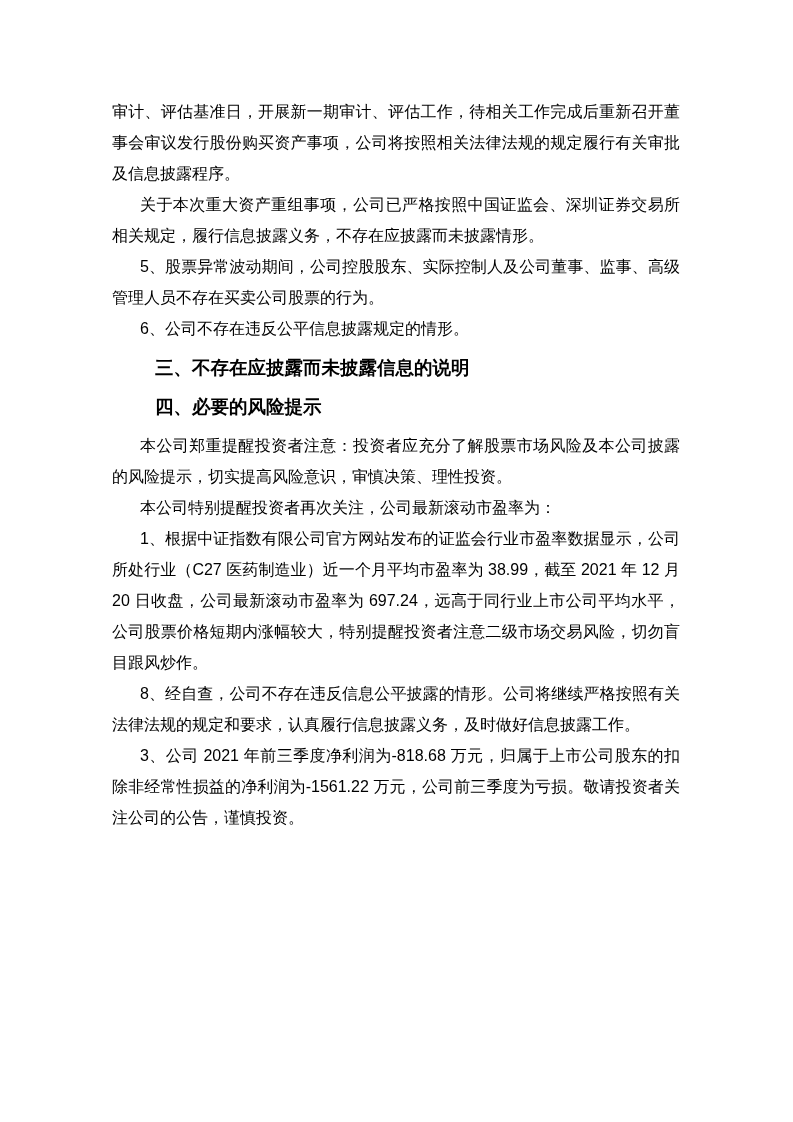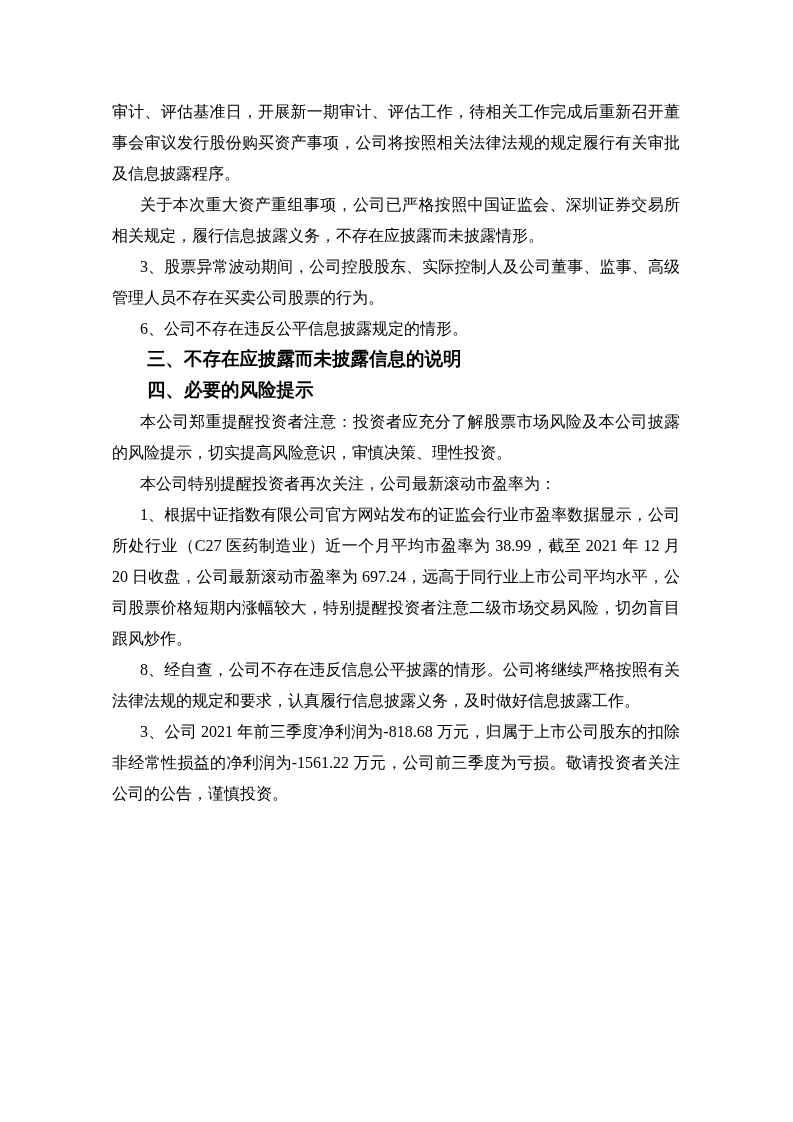--- a/index.html
+++ b/index.html
@@ -12,53 +12,53 @@
     width: 793px;
     height: 1122px;
     background: #ffffff;
     overflow: hidden;
   }
   .doc-body {
     position: absolute;
     left: 112px;
     top: 96px;
     width: 568px;
-    font-family: Liberation Serif, serif;
+    font-family: Liberation Sans, sans-serif;
     font-size: 16px;
     line-height: 31px;
     color: #000000;
     text-align: justify;
     text-justify: inter-character;
   }
   .para {
     margin: 0;
     padding: 0;
     text-indent: 28px;
   }
   .para.no-indent {
     text-indent: 0;
   }
   .heading {
-    margin: 0;
+    margin: 8px;
     padding: 0;
     font-size: 18.5px;
     font-weight: bold;
     line-height: 31px;
     text-indent: 35px;
     text-align: left;
   }
 </style>
 </head>
 <body>
 
 <div class="page">
   <div class="doc-body">
     <p class="para no-indent">审计、评估基准日，开展新一期审计、评估工作，待相关工作完成后重新召开董事会审议发行股份购买资产事项，公司将按照相关法律法规的规定履行有关审批及信息披露程序。</p>
     <p class="para">关于本次重大资产重组事项，公司已严格按照中国证监会、深圳证券交易所相关规定，履行信息披露义务，不存在应披露而未披露情形。</p>
-    <p class="para">3、股票异常波动期间，公司控股股东、实际控制人及公司董事、监事、高级管理人员不存在买卖公司股票的行为。</p>
+    <p class="para">5、股票异常波动期间，公司控股股东、实际控制人及公司董事、监事、高级管理人员不存在买卖公司股票的行为。</p>
     <p class="para">6、公司不存在违反公平信息披露规定的情形。</p>
     <h2 class="heading">三、不存在应披露而未披露信息的说明</h2>
     <h2 class="heading">四、必要的风险提示</h2>
     <p class="para">本公司郑重提醒投资者注意：投资者应充分了解股票市场风险及本公司披露的风险提示，切实提高风险意识，审慎决策、理性投资。</p>
     <p class="para">本公司特别提醒投资者再次关注，公司最新滚动市盈率为：</p>
     <p class="para">1、根据中证指数有限公司官方网站发布的证监会行业市盈率数据显示，公司所处行业（C27 医药制造业）近一个月平均市盈率为 38.99，截至 2021 年 12 月 20 日收盘，公司最新滚动市盈率为 697.24，远高于同行业上市公司平均水平，公司股票价格短期内涨幅较大，特别提醒投资者注意二级市场交易风险，切勿盲目跟风炒作。</p>
     <p class="para">8、经自查，公司不存在违反信息公平披露的情形。公司将继续严格按照有关法律法规的规定和要求，认真履行信息披露义务，及时做好信息披露工作。</p>
     <p class="para">3、公司 2021 年前三季度净利润为-818.68 万元，归属于上市公司股东的扣除非经常性损益的净利润为-1561.22 万元，公司前三季度为亏损。敬请投资者关注公司的公告，谨慎投资。</p>
   </div>
 </div>

